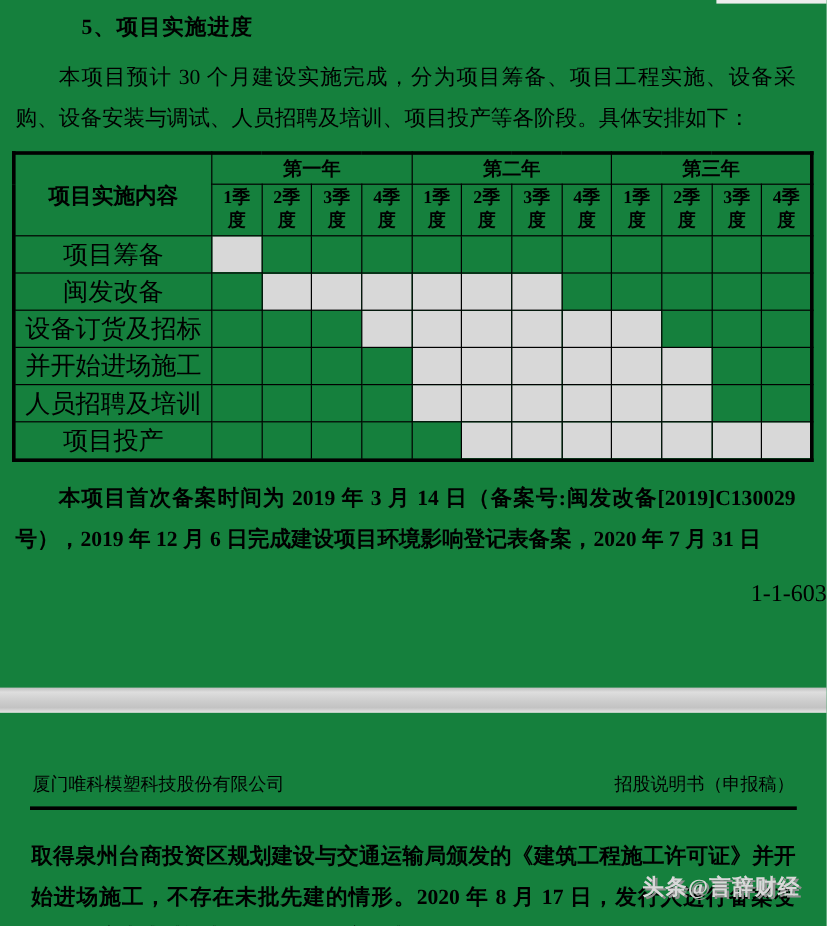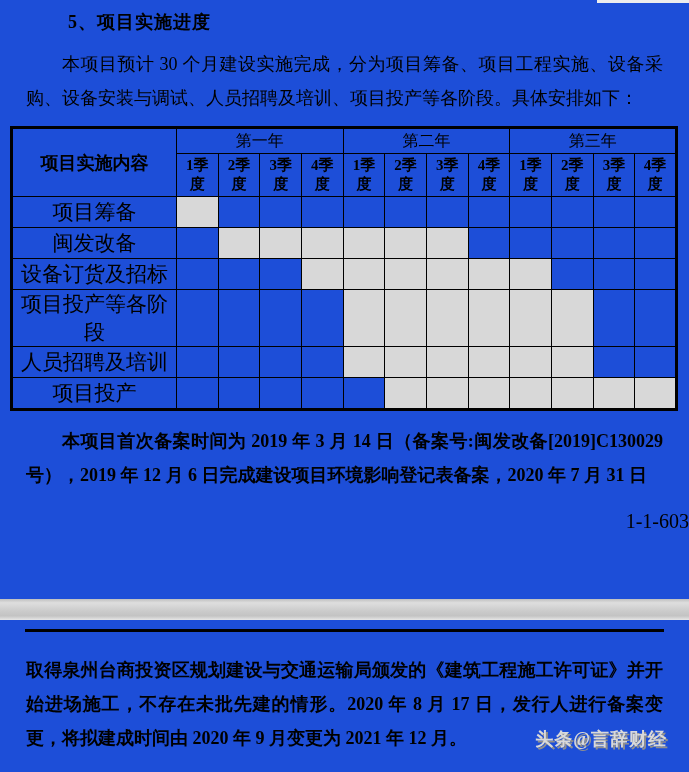--- a/index.html
+++ b/index.html
@@ -1,32 +1,32 @@
 <!DOCTYPE html>
 <html><head>
 <meta charset="utf-8">
 <style>
   html,body{margin:0;padding:0;background:#ffffff;}
-  #page{position:relative;width:689px;height:772px;background:#1d4ed8;overflow:hidden;
+  #page{position:relative;width:689px;height:772px;background:#15803d;overflow:hidden;
         font-family:"Liberation Serif","DejaVu Serif",serif;color:#000;}
   .edge-artifact{position:absolute;top:0;right:0;width:92px;height:3px;background:#ededed;}
 
   .heading{margin:10px 0 0 68px;font-size:18px;font-weight:bold;letter-spacing:1px;}
 
   .para{margin:13px 26px 0 26px;font-size:18px;line-height:34px;text-align:justify;
         text-justify:inter-ideograph;}
-  .indent{text-indent:2em;}
+  .indent{text-indent:2em;margin-left:13px;}
   .bold{font-weight:bold;}
 
   table.gantt{border-collapse:collapse;margin:11px 0 0 10px;table-layout:fixed;
         width:668px;border:3px solid #000;}
   table.gantt td{border:1px solid #000;padding:0;text-align:center;vertical-align:middle;
         overflow:hidden;}
   td.corner{width:163px;font-size:18px;font-weight:bold;}
-  td.year{height:24px;font-size:16px;font-weight:normal;margin-left:16px;}
+  td.year{height:24px;font-size:16px;font-weight:bold;margin-left:16px;}
   td.quarter{height:42px;font-size:15px;font-weight:bold;line-height:19px;border-bottom:2px solid #000;}
   td.quarter .qw{display:inline-block;max-width:34px;word-break:break-all;text-align:center;}
   td.rlabel{font-size:21px;height:30px;}
   td.gcell{width:42px;height:30px;}
 
   .page-number{margin-top:18px;text-align:right;font-size:20px;margin-left:44px;}
 
   .page-divider{margin-top:66px;width:689px;height:21px;
         background:linear-gradient(to bottom,#bfbfbf 0%,#dedede 18%,#cccccc 55%,#c3c3c3 80%,#e6e6e6 100%);}
 
@@ -110,21 +110,21 @@
           <td class="gcell" style="background:#d8d8d8"></td>
           <td class="gcell" style="background:#d8d8d8"></td>
           <td class="gcell" style="background:#d8d8d8"></td>
           <td class="gcell" style="background:#d8d8d8"></td>
           <td class="gcell" style="background:#d8d8d8"></td>
           <td class="gcell"></td>
           <td class="gcell"></td>
           <td class="gcell"></td>
         </tr>
         <tr>
-          <td class="rlabel">项目投产等各阶段</td>
+          <td class="rlabel">并开始进场施工</td>
           <td class="gcell"></td>
           <td class="gcell"></td>
           <td class="gcell"></td>
           <td class="gcell"></td>
           <td class="gcell" style="background:#d8d8d8"></td>
           <td class="gcell" style="background:#d8d8d8"></td>
           <td class="gcell" style="background:#d8d8d8"></td>
           <td class="gcell" style="background:#d8d8d8"></td>
           <td class="gcell" style="background:#d8d8d8"></td>
           <td class="gcell" style="background:#d8d8d8"></td>
@@ -163,18 +163,22 @@
         </tr>
       </tbody>
     </table>
 
   <div class="para indent bold">本项目首次备案时间为 2019 年 3 月 14 日（备案号:闽发改备[2019]C130029 号），2019 年 12 月 6 日完成建设项目环境影响登记表备案，2020 年 7 月 31 日</div>
 
   <div class="page-number">1-1-603</div>
 
   <div class="page-divider"></div>
 
+  <div class="p2-header">
+    <span>厦门唯科模塑科技股份有限公司</span>
+    <span>招股说明书（申报稿）</span>
+  </div>
   <div class="p2-rule"></div>
 
   <div class="para bold para3">取得泉州台商投资区规划建设与交通运输局颁发的《建筑工程施工许可证》并开始进场施工，不存在未批先建的情形。2020 年 8 月 17 日，发行人进行备案变更，将拟建成时间由 2020 年 9 月变更为 2021 年 12 月。</div>
 
   <div class="watermark">头条@言辞财经</div>
 </div>
 
 </body></html>

